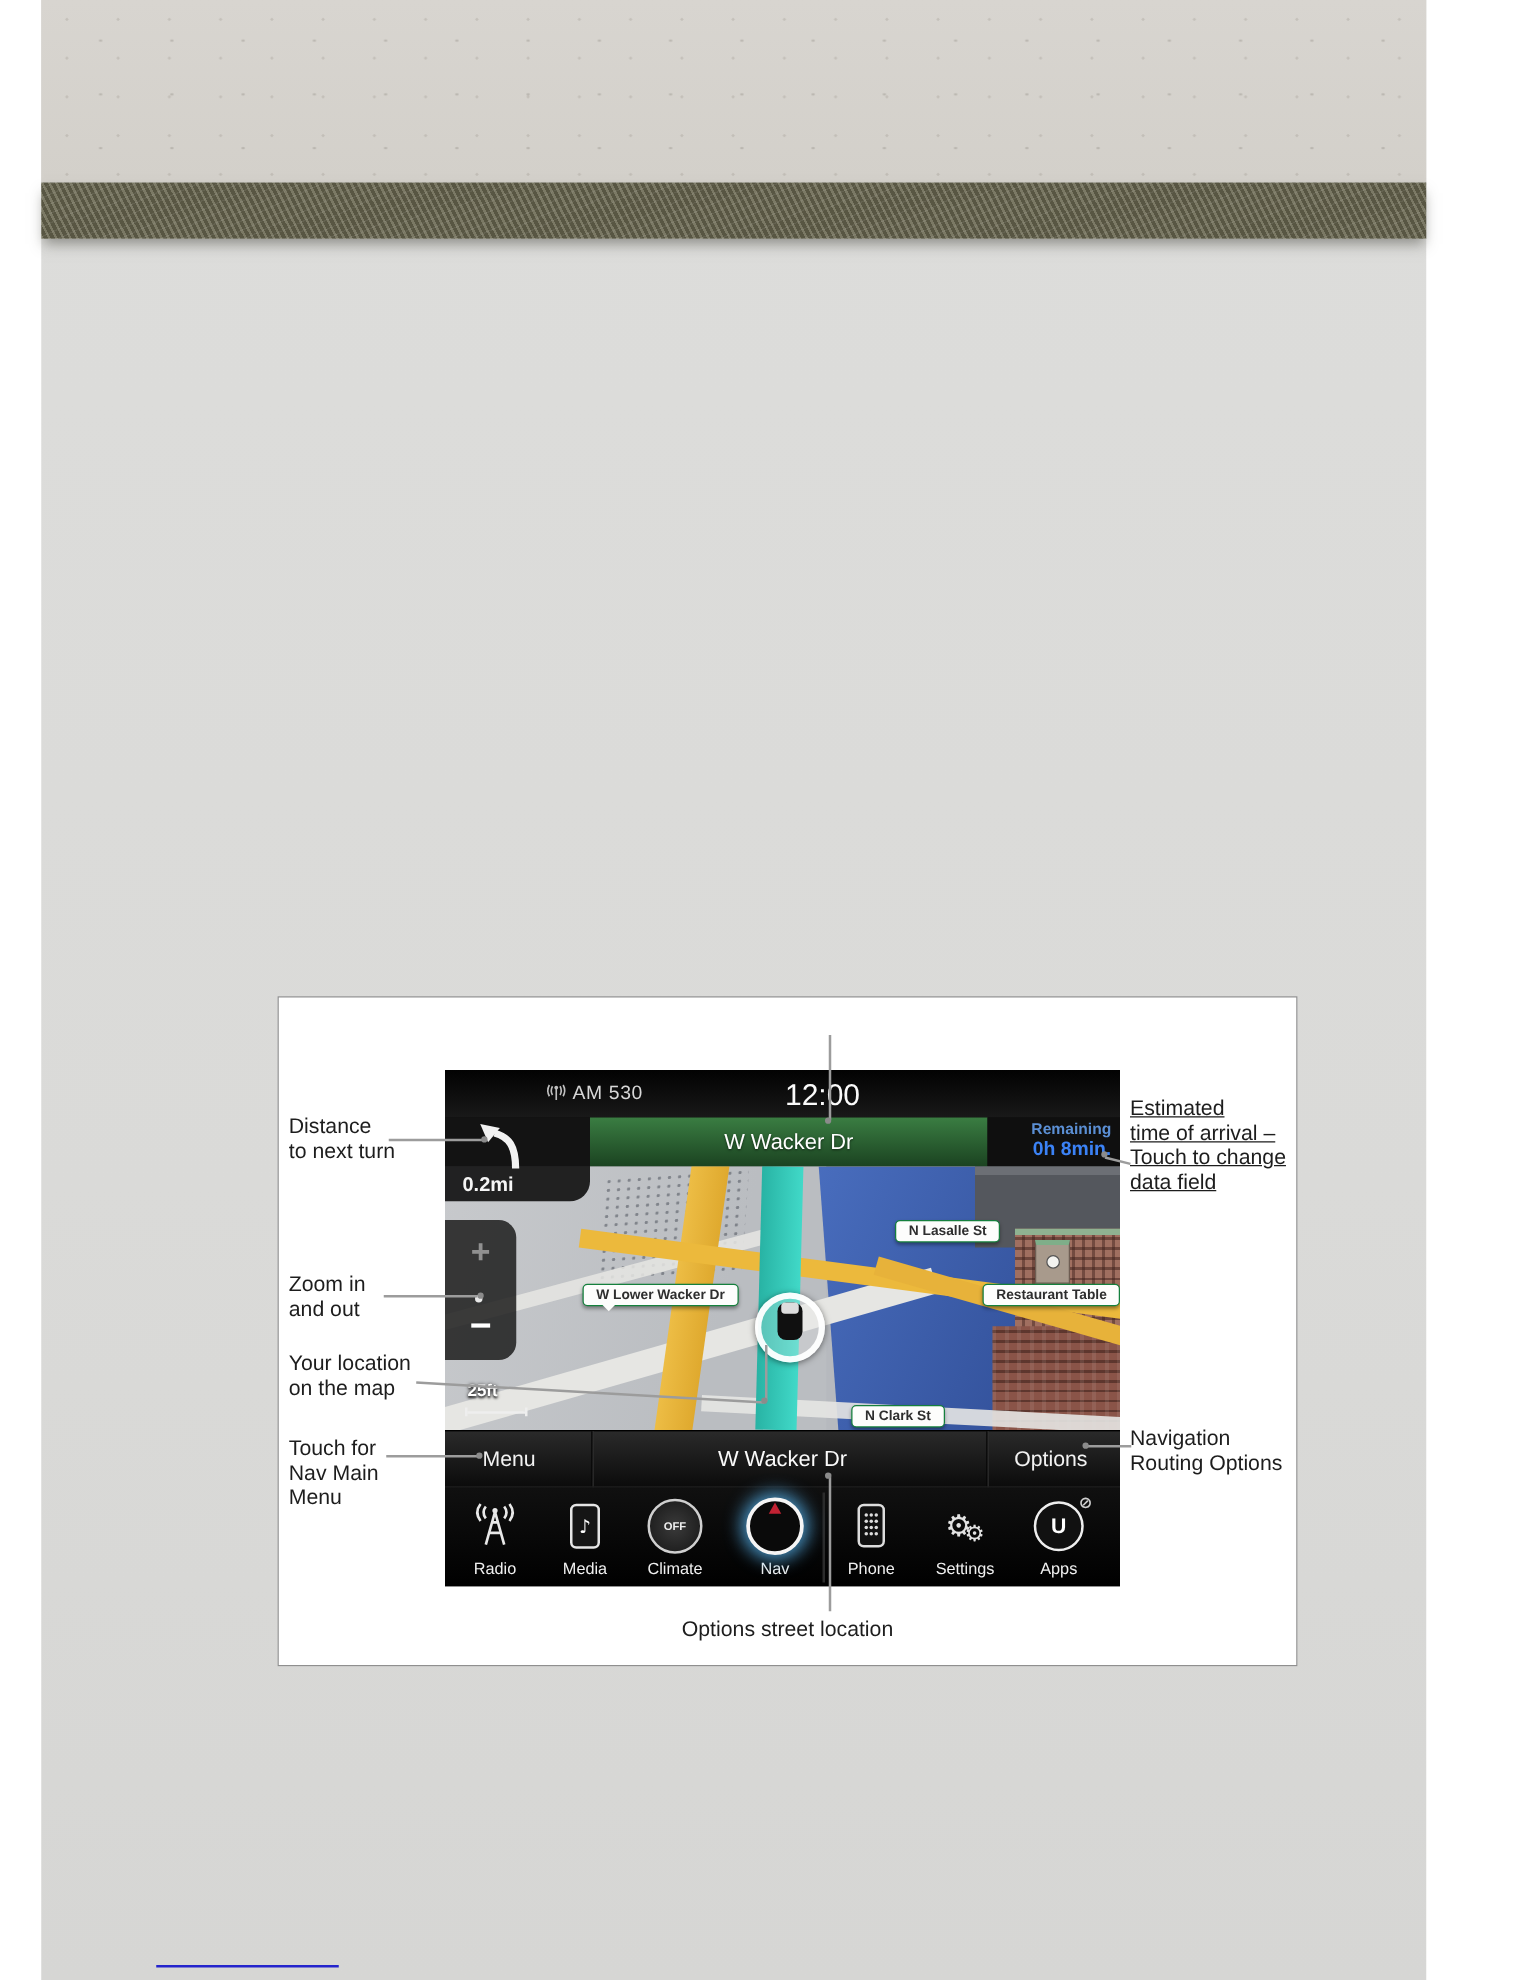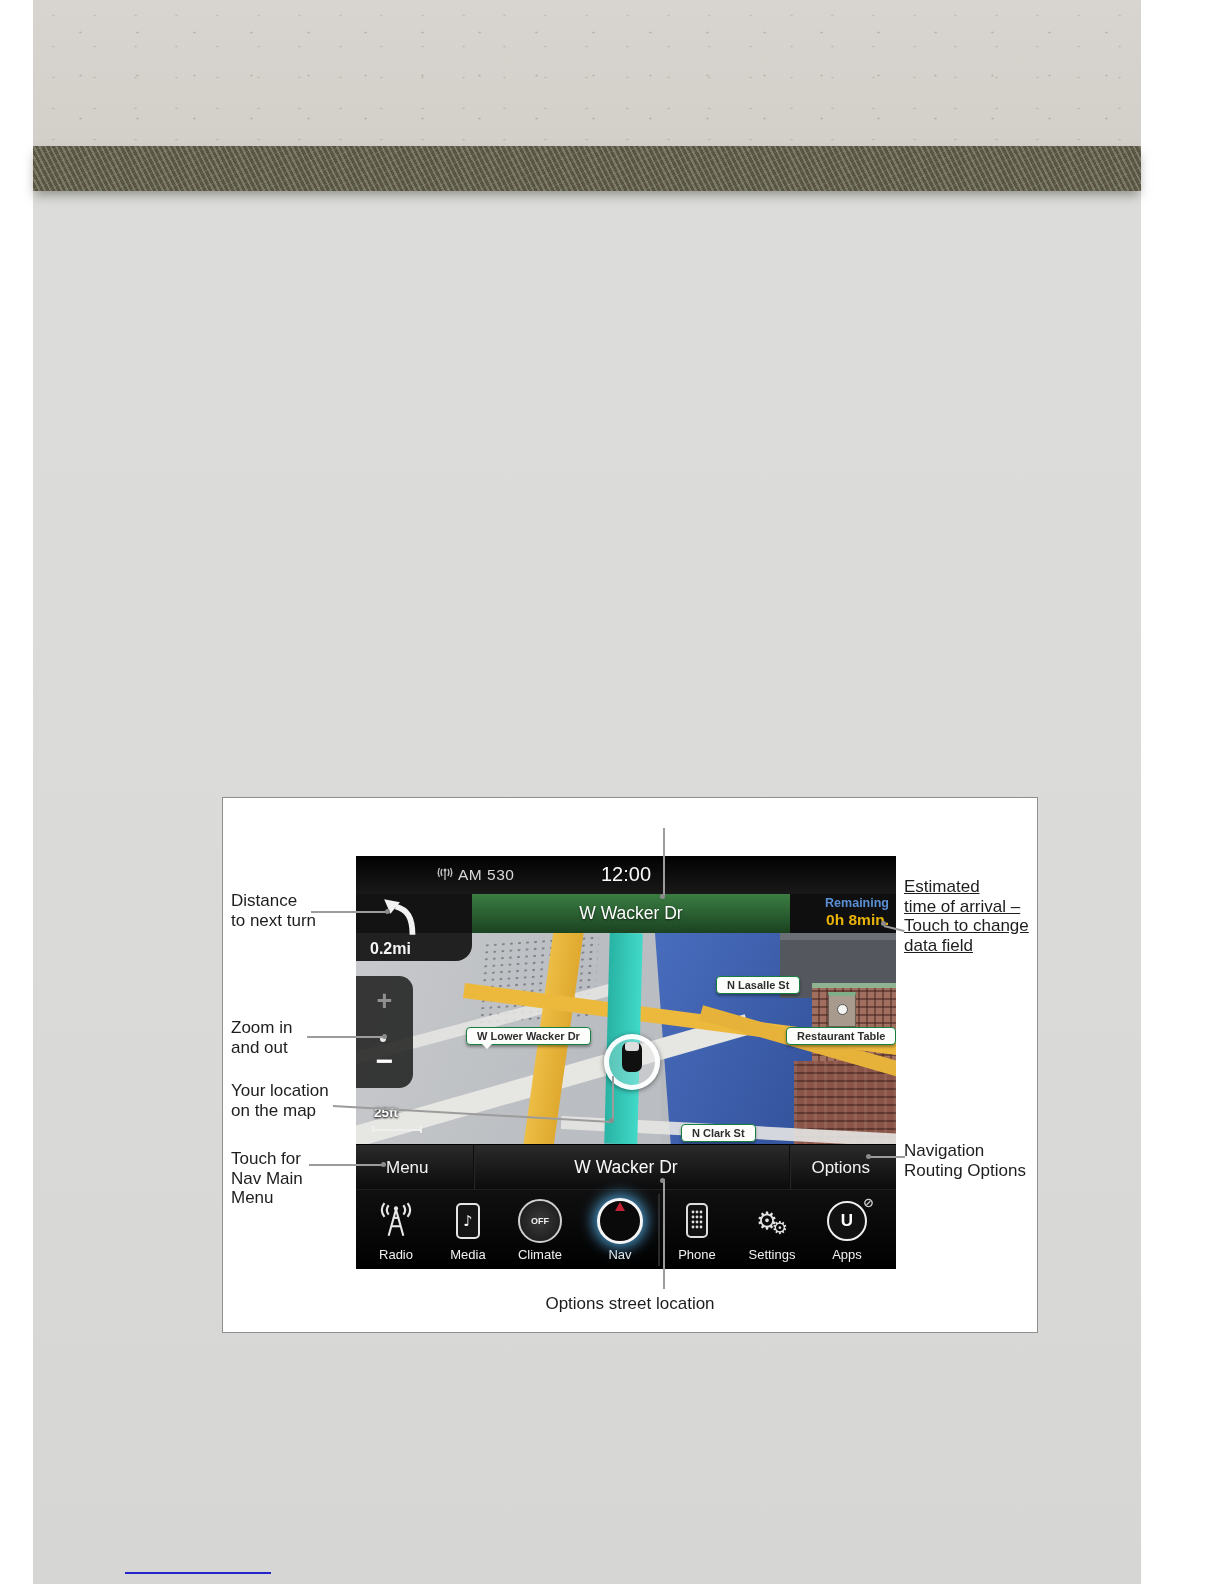--- a/index.html
+++ b/index.html
@@ -29,21 +29,21 @@
   .callout{font-size:17px;line-height:19.5px;color:#1d1d1d;white-space:pre-line;}
   .fig-title{top:7px;left:0;width:100%;text-align:center;font-size:17px;color:#1d1d1d;}
   .pline{background:#9c9c9c;z-index:6;}
   .pdot{width:5px;height:5px;border-radius:50%;background:#8b8b8b;z-index:7;}
 
   
   #screen{left:133px;top:58px;width:540px;height:413px;background:#0b0b0b;overflow:hidden;z-index:2;}
 
   #statusbar{left:0;top:0;width:540px;height:38px;background:linear-gradient(#020202,#191919);}
   #station{left:102px;top:10px;font-size:15.5px;color:#d8d8d8;letter-spacing:.5px;}
-  #clock{left:0;top:7px;width:100%;text-align:center;font-size:20px;color:#fafafa;}
+  #clock{left:0;top:7px;width:100%;text-align:center;font-size:24px;color:#fafafa;padding-left:32px;}
 
   #map{left:0;top:77px;width:540px;height:211px;background:#b6b9be;overflow:hidden;}
   .mapdiv{position:absolute;}
   #leftblocks{left:0;top:0;width:305px;height:211px;background:linear-gradient(105deg,#c7c9cc 0%,#babdc1 70%);}
   #specks{left:125px;top:5px;width:115px;height:82px;opacity:.8;transform:skewX(-8deg) rotate(-4deg);
         background-image:radial-gradient(rgba(70,75,85,.65) 1.1px,transparent 1.6px);background-size:8px 7px;}
   #river{left:278px;top:0;width:262px;height:211px;
         clip-path:polygon(8% 0%,58% 0%,100% 36%,100% 100%,14% 100%);
         background:linear-gradient(115deg,#4a6fc0,#35549e 70%);}
   #bldg-dark{left:424px;top:0;width:116px;height:58px;background:#54575d;border-top:7px solid #6c6f75;}
@@ -84,21 +84,21 @@
   #ruler{left:16px;top:193px;width:46px;height:7px;border-left:2px solid #eee;border-right:2px solid #eee;}
   #ruler:after{content:"";position:absolute;left:0;right:0;top:3px;height:2px;background:#eee;}
 
   #turnbox{left:0;top:38px;width:116px;height:67px;background:rgba(20,20,20,.93);border-radius:0 0 16px 0;}
   #dist{left:14px;bottom:3px;font-size:16px;font-weight:bold;color:#f5f5f5;}
   #banner{left:116px;top:38px;width:318px;height:39px;
         background:linear-gradient(180deg,#3a7d42,#1b4321);
         color:#fff;font-size:17.5px;line-height:39px;text-align:center;text-shadow:0 1px 2px rgba(0,0,0,.6);}
   #etabox{left:434px;top:38px;width:106px;height:39px;background:rgba(15,15,15,.9);}
   #eta-label{right:7px;top:2px;font-size:12.5px;font-weight:600;}
-  #eta-value{right:7px;top:17px;font-size:15.5px;font-weight:bold;color:#eab308;}
+  #eta-value{right:7px;top:17px;font-size:15.5px;font-weight:bold;color:#3b82f6;}
 
   #bbar{left:0;top:288px;width:540px;height:45px;background:linear-gradient(#2a2a2a,#0b0b0b);border-top:1px solid #000;}
   .bdiv{top:0;width:2px;height:45px;background:linear-gradient(90deg,#000,#333);}
   #bb-menu{left:30px;line-height:45px;font-size:17px;color:#f2f2f2;}
   #bb-cur{left:0;width:100%;text-align:center;line-height:45px;font-size:17.5px;color:#fafafa;}
   #bb-opt{right:26px;line-height:45px;font-size:17px;color:#f2f2f2;}
 
   #abar{left:0;top:333px;width:540px;height:80px;background:linear-gradient(#101010,#000);border-top:1px solid #1f1f1f;}
   #adiv{left:302px;top:4px;width:2px;height:72px;background:#2b2b2b;}
   .app{position:absolute;top:0;width:64px;height:80px;text-align:center;}

